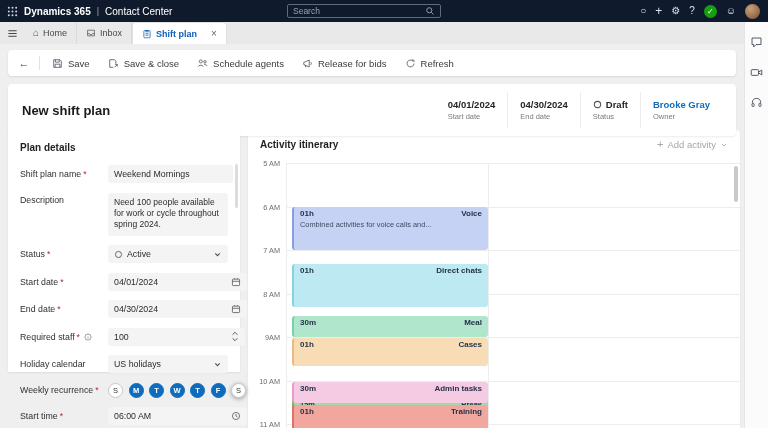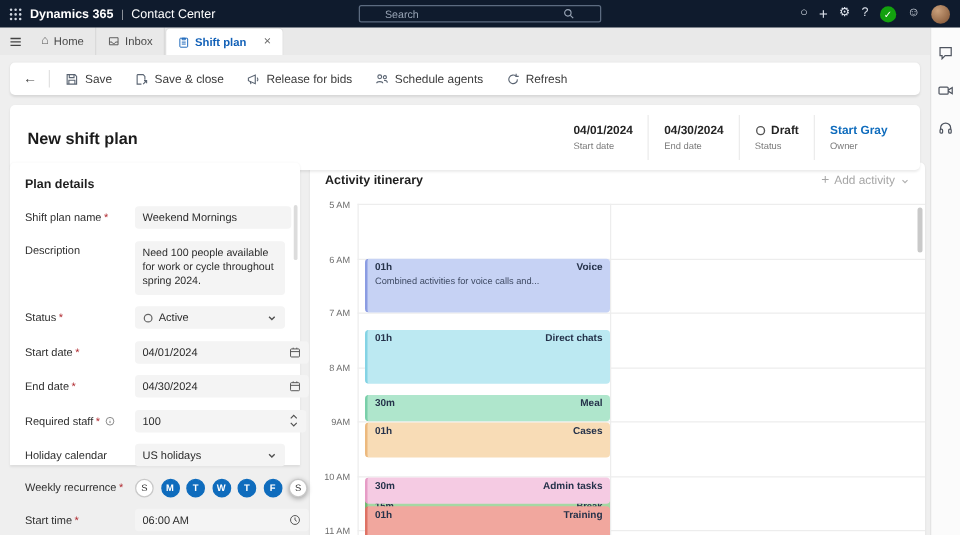--- a/index.html
+++ b/index.html
@@ -11,21 +11,21 @@
     color:#2b2b2b;
   }
   svg { display:block; }
 
   
   .topbar{position:absolute;top:0;left:0;right:0;height:22px;background:#0f1b2d;display:flex;align-items:center;color:#fff;z-index:40;}
   .waffle{width:24px;height:22px;display:flex;align-items:center;justify-content:center;cursor:pointer;}
   .brand{font-size:10px;font-weight:bold;white-space:nowrap;}
   .brand-div{opacity:.55;margin:0 6px;font-size:9px;}
   .appname{font-size:10px;white-space:nowrap;}
-  .searchbox{position:absolute;left:287px;top:4px;width:194px;height:14px;border:1px solid #5c6b80;border-radius:2px;display:flex;align-items:center;padding:0 20px;background:#0f1b2d;}
+  .searchbox{position:absolute;left:287px;top:4px;width:154px;height:14px;border:1px solid #5c6b80;border-radius:2px;display:flex;align-items:center;padding:0 5px;background:#0f1b2d;}
   .searchbox input{flex:1;border:none;background:transparent;color:#d7dde6;font-size:8.5px;outline:none;font-family:inherit;}
   .searchbox input::placeholder{color:#98a4b5;}
   .top-icons{margin-left:auto;display:flex;align-items:center;gap:9px;padding-right:8px;}
   .tico{font-size:10px;color:#dde3ec;line-height:1;cursor:pointer;}
   .tico.plus{font-size:12px;}
   .badge-check{width:13px;height:13px;border-radius:50%;background:#13a10e;color:#fff;font-size:8px;display:flex;align-items:center;justify-content:center;cursor:pointer;}
   .avatar{width:15px;height:15px;border-radius:50%;background:radial-gradient(circle at 35% 30%, #caa07b, #7c4f30);cursor:pointer;}
 
   
   .tabstrip{position:absolute;top:22px;left:0;width:744px;height:22px;background:#e9e9e9;display:flex;align-items:stretch;z-index:30;}
@@ -190,36 +190,36 @@
           <path d="M2.5 2.5h7l2 2v4" fill="none" stroke="#5a6472" stroke-width="1.3"></path>
           <path d="M2.5 2.5v11h5" fill="none" stroke="#5a6472" stroke-width="1.3"></path>
           <path d="M9.5 13.5l4-4M13.5 12.5v-3h-3" fill="none" stroke="#5a6472" stroke-width="1.3"></path>
         </svg>
     </span>
     <span>Save &amp; close</span>
   </div>
   <div class="cmd">
     <span>
       <svg width="11" height="11" viewBox="0 0 16 16">
-          <path d="M2.5 6.5v3l8 3.5v-10l-8 3.5z" fill="none" stroke="#5a6472" stroke-width="1.3"></path>
-          <path d="M12.5 6a2.5 2.5 0 0 1 0 4M4.5 10l1 3.5" fill="none" stroke="#5a6472" stroke-width="1.3"></path>
-        </svg>
-    </span>
-    <span>Release for bids</span>
-  </div>
-  <div class="cmd">
-    <span>
-      <svg width="11" height="11" viewBox="0 0 16 16">
           <circle cx="5.5" cy="5" r="2.2" fill="none" stroke="#5a6472" stroke-width="1.3"></circle>
           <path d="M2 12.5c0-2.6 7-2.6 7 0" fill="none" stroke="#5a6472" stroke-width="1.3"></path>
           <circle cx="11.5" cy="5.5" r="1.8" fill="none" stroke="#5a6472" stroke-width="1.3"></circle>
           <path d="M10.5 9.3c2-.5 3.8.6 3.8 2.5" fill="none" stroke="#5a6472" stroke-width="1.3"></path>
         </svg>
     </span>
     <span>Schedule agents</span>
+  </div>
+  <div class="cmd">
+    <span>
+      <svg width="11" height="11" viewBox="0 0 16 16">
+          <path d="M2.5 6.5v3l8 3.5v-10l-8 3.5z" fill="none" stroke="#5a6472" stroke-width="1.3"></path>
+          <path d="M12.5 6a2.5 2.5 0 0 1 0 4M4.5 10l1 3.5" fill="none" stroke="#5a6472" stroke-width="1.3"></path>
+        </svg>
+    </span>
+    <span>Release for bids</span>
   </div>
   <div class="cmd">
     <span>
       <svg width="11" height="11" viewBox="0 0 16 16">
           <path d="M13 8a5 5 0 1 1-1.5-3.6" fill="none" stroke="#5a6472" stroke-width="1.3"></path>
           <path d="M11.5 1.5v3h3" fill="none" stroke="#5a6472" stroke-width="1.3"></path>
         </svg>
     </span>
     <span>Refresh</span>
   </div>
@@ -241,21 +241,21 @@
         <span>
           <svg width="9" height="9" viewBox="0 0 10 10">
               <circle cx="5" cy="5" r="3.5" fill="none" stroke="#555" stroke-width="1.2"></circle>
             </svg>
         </span>
         <span>Draft</span>
       </span>
       <span class="meta-label">Status</span>
     </div>
     <div class="meta-item">
-      <span class="meta-value owner">Start Gray</span>
+      <span class="meta-value owner">Brooke Gray</span>
       <span class="meta-label">Owner</span>
     </div>
   </div>
 </div>
 
 <div class="left-panel">
   <div class="panel-title">Plan details</div>
 
   <div class="frow">
     <span class="flabel">

